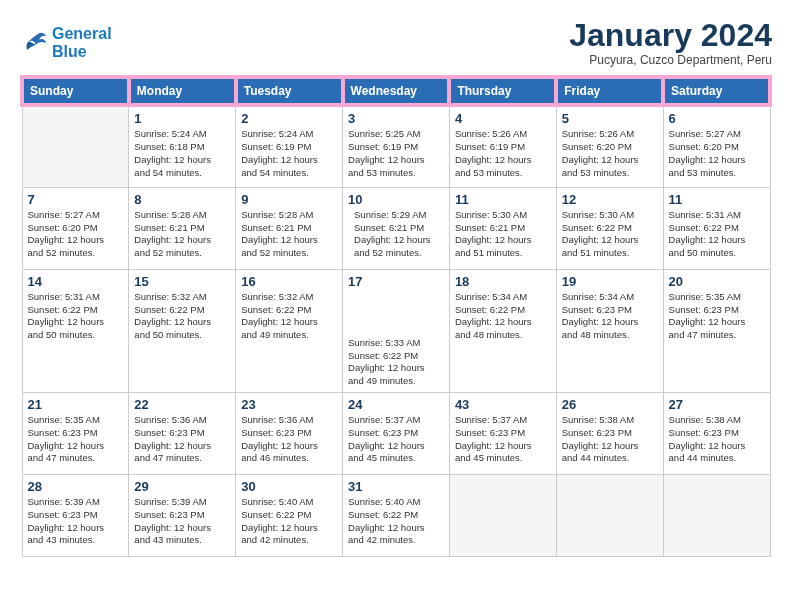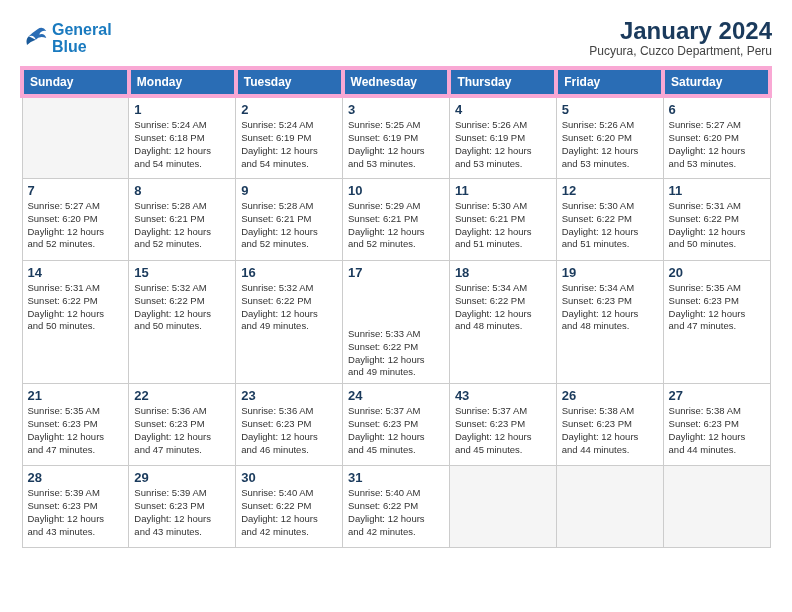--- a/index.html
+++ b/index.html
@@ -37,21 +37,21 @@
       color: #1a7abf;
     }
     .logo-bird {
       width: 28px;
       height: 28px;
     }
     .title-block {
       text-align: right;
     }
     .month-title {
-      font-size: 24px;
+      font-size: 32px;
       font-weight: bold;
       color: #1a3a5c;
       line-height: 1.1;
     }
     .location {
       font-size: 12px;
       color: #444;
     }
     table {
       width: 100%;
@@ -188,21 +188,21 @@
           </td>
           <td>
             <span class="day-num">9</span>
             <div class="day-info" style="white-space: pre-line;">Sunrise: 5:28 AM
 Sunset: 6:21 PM
 Daylight: 12 hours
 and 52 minutes.</div>
           </td>
           <td>
             <span class="day-num">10</span>
-            <div class="day-info" style="white-space: pre-line;">Sunrise: 5:29 AM
+            <div class="day-info" style="white-space: pre-line; margin-left: 6px;">Sunrise: 5:29 AM
 Sunset: 6:21 PM
 Daylight: 12 hours
 and 52 minutes.</div>
           </td>
           <td>
             <span class="day-num">11</span>
             <div class="day-info" style="white-space: pre-line;">Sunrise: 5:30 AM
 Sunset: 6:21 PM
 Daylight: 12 hours
 and 51 minutes.</div>

